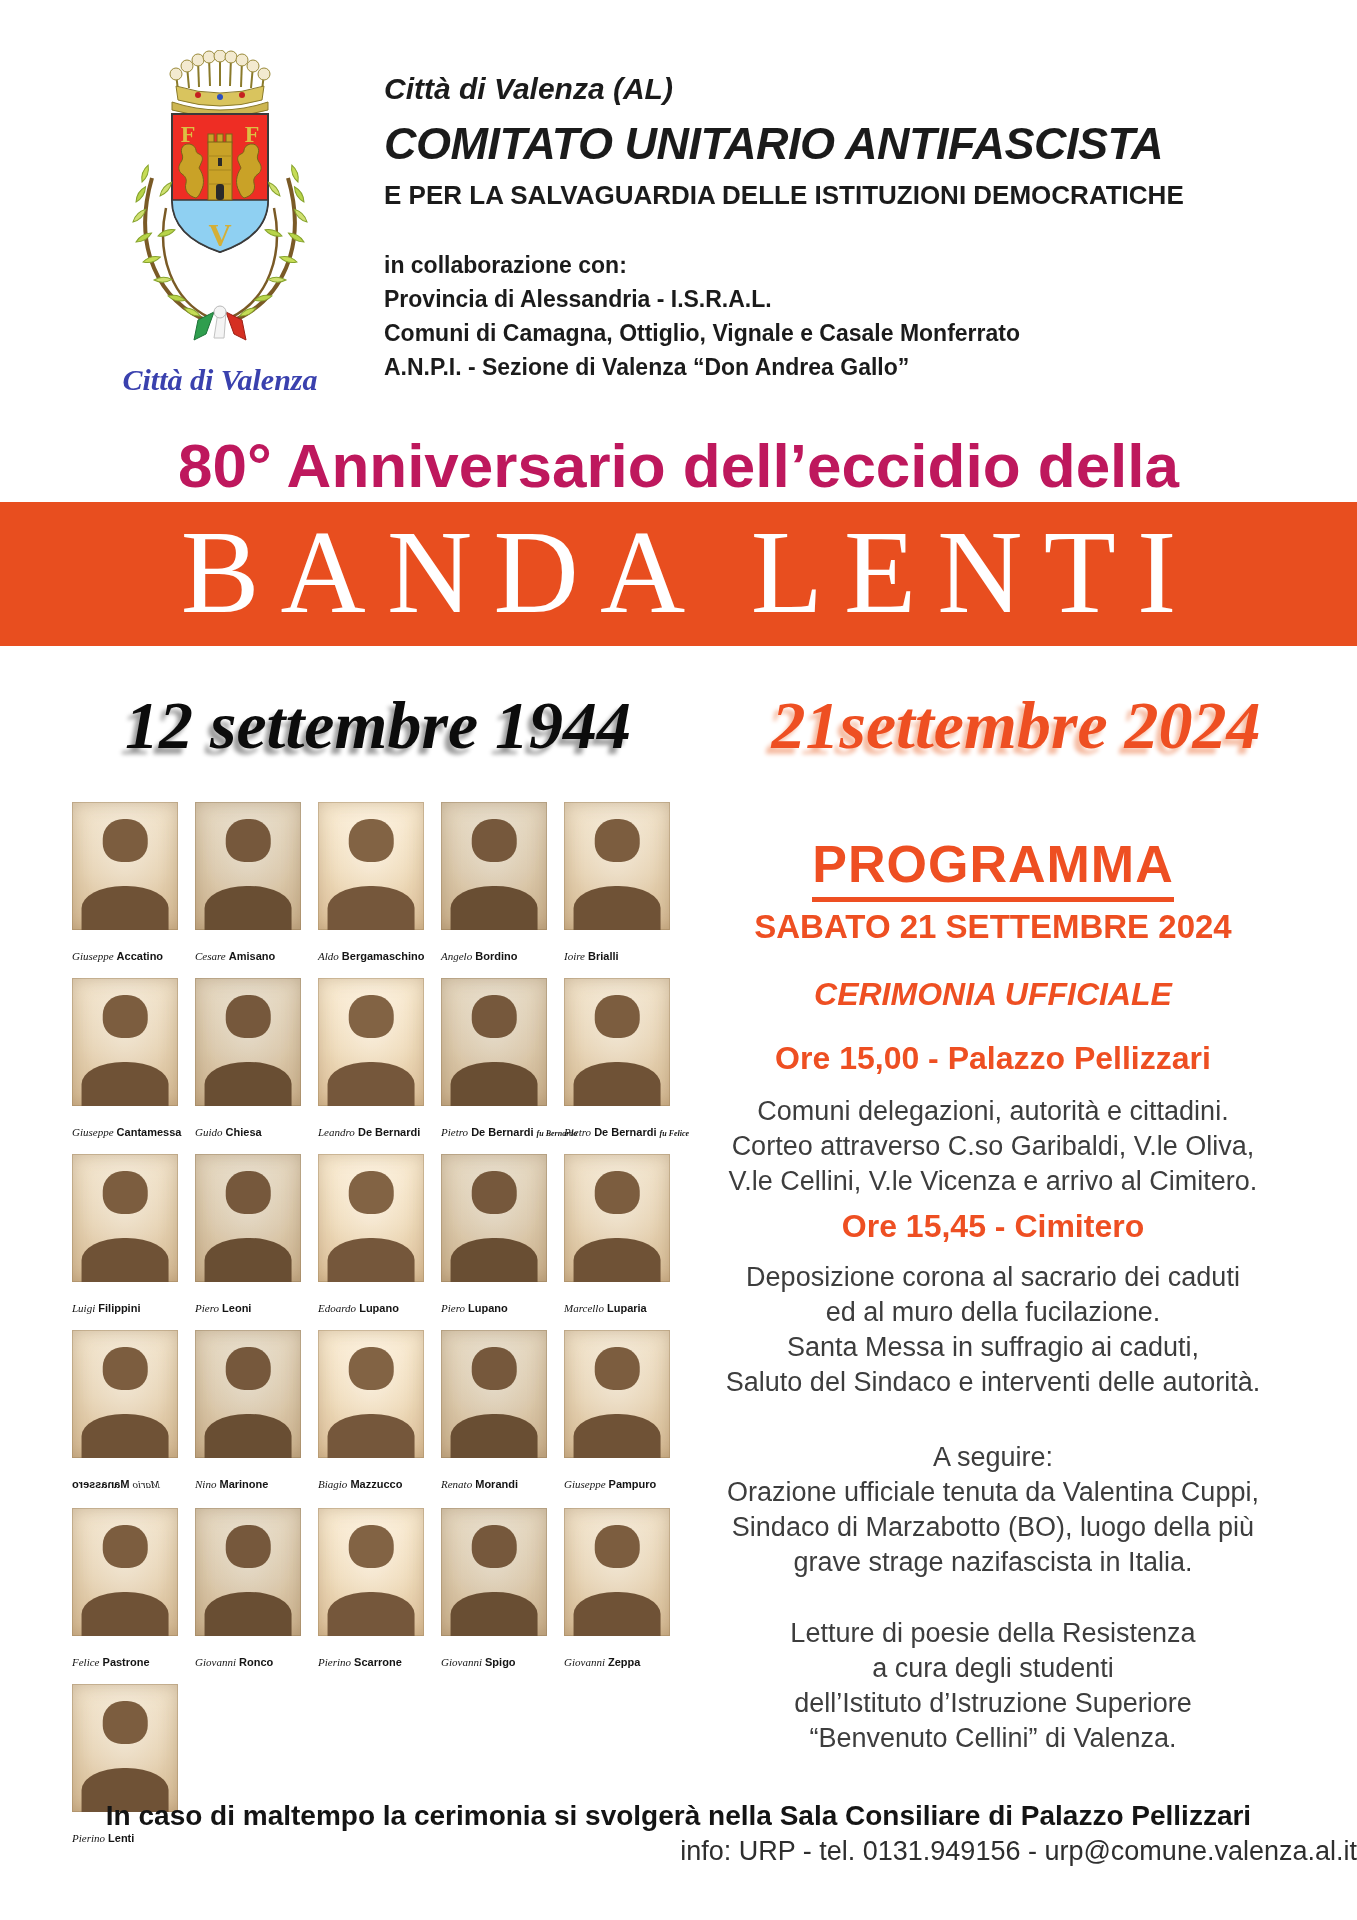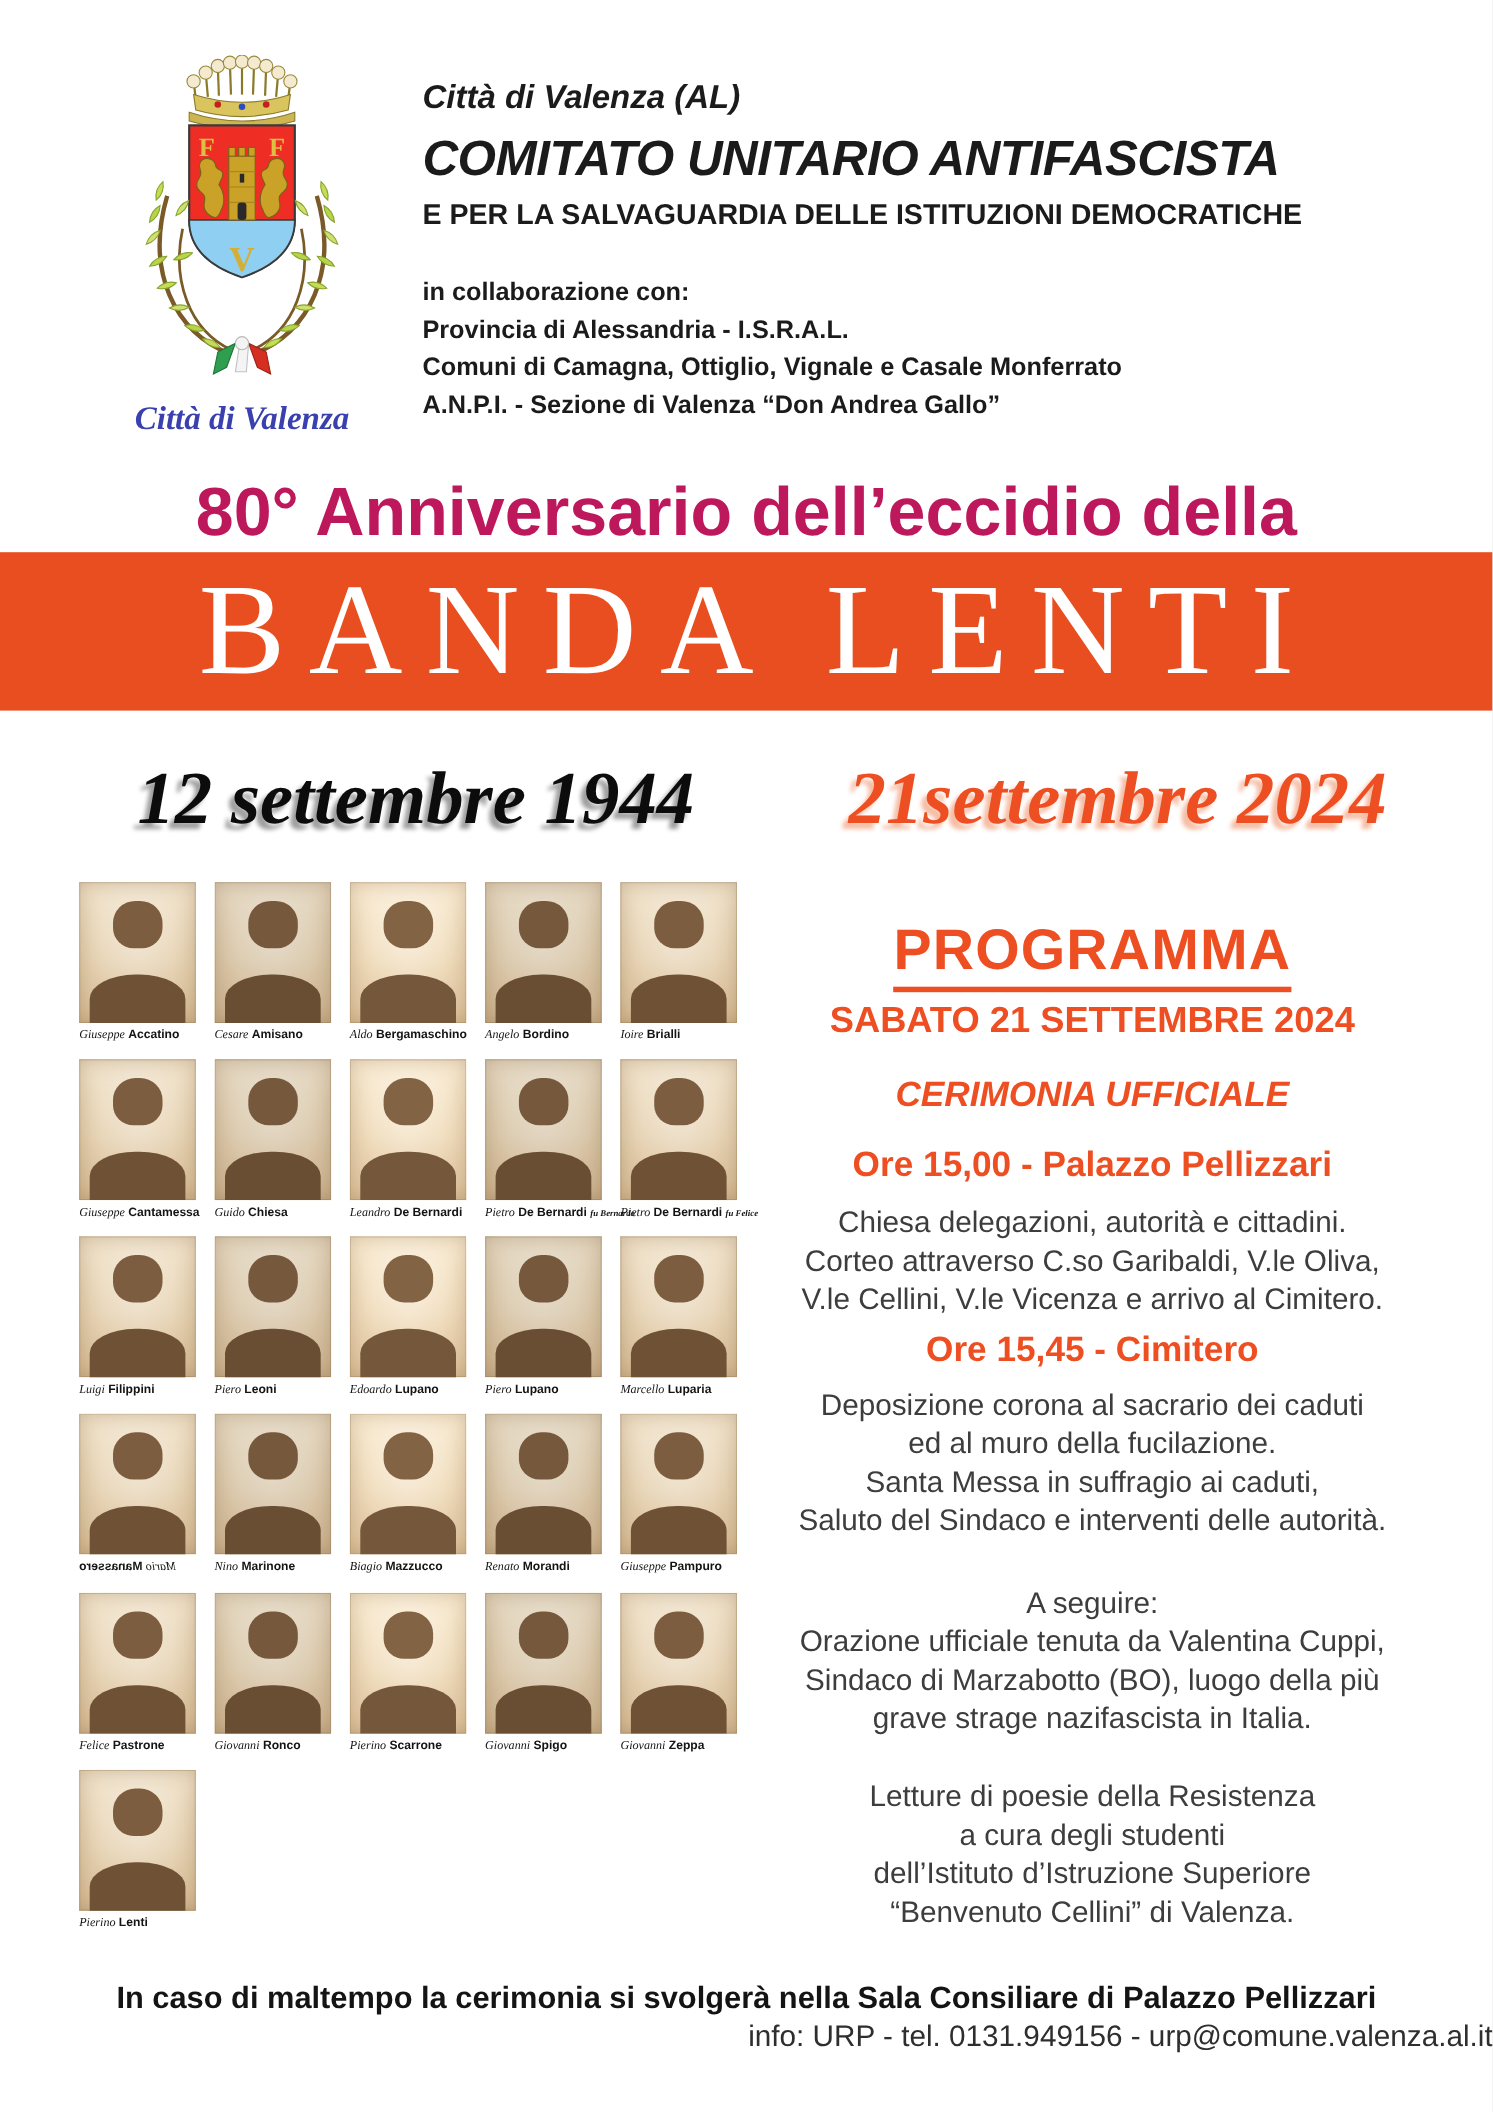--- a/index.html
+++ b/index.html
@@ -37,21 +37,21 @@
   .photo{width:106px;height:128px;position:relative;overflow:hidden;
     background:radial-gradient(ellipse at 50% 38%,rgba(255,255,255,.40),rgba(255,255,255,0) 62%),
                linear-gradient(180deg,#f2e4cc 0%,#e6d2b2 55%,#d8bd97 100%);
     box-shadow:inset 0 0 0 1px rgba(150,120,80,.35),inset 0 0 18px rgba(120,85,45,.35);}
   .photo::before{content:"";position:absolute;left:50%;top:13%;width:42%;height:34%;
     transform:translateX(-50%);background:#7c5d3f;border-radius:46% 46% 42% 42%;}
   .photo::after{content:"";position:absolute;left:50%;bottom:-2%;width:82%;height:36%;
     transform:translateX(-50%);background:#6f5236;border-radius:48% 48% 0 0;}
   .cell:nth-child(2n) .photo{filter:brightness(.95);}
   .cell:nth-child(3n) .photo{filter:brightness(1.05) contrast(.97);}
-  .plabel{font-size:11px;margin-top:5px;color:#141414;white-space:nowrap;}
+  .plabel{font-size:11px;margin-top:20px;color:#141414;white-space:nowrap;}
   .pfirst{font-family:"Liberation Serif",serif;font-style:italic;}
   .plast{font-weight:bold;}
   .psuffix{font-family:"Liberation Serif",serif;font-style:italic;font-size:8px;font-weight:bold;}
   .mirrored{display:inline-block;transform:scaleX(-1);}
 
   
   .program{position:absolute;left:684px;top:0;width:610px;text-align:center;}
   .prog-block{position:absolute;left:4px;width:610px;}
   .accent{color:#ee4f22;}
   .prog-title-wrap{top:834px;}
@@ -311,21 +311,21 @@
     </div>
 
   <section class="program">
     <div class="prog-block prog-title-wrap">
       <span class="prog-title accent">PROGRAMMA</span>
     </div>
     <div class="prog-block prog-date accent">SABATO 21 SETTEMBRE 2024</div>
     <div class="prog-block prog-cerimonia accent">CERIMONIA UFFICIALE</div>
     <div class="prog-block prog-ore ore1 accent">Ore 15,00 - Palazzo Pellizzari</div>
     <div class="prog-block plines lines1">
-        <div class="pline">Chiesa delegazioni, autorità e cittadini.</div>
+        <div class="pline">Comuni delegazioni, autorità e cittadini.</div>
         <div class="pline">Corteo attraverso C.so Garibaldi, V.le Oliva,</div>
         <div class="pline">V.le Cellini, V.le Vicenza e arrivo al Cimitero.</div>
       </div>
     <div class="prog-block prog-ore ore2 accent">Ore 15,45 - Cimitero</div>
     <div class="prog-block plines lines2">
         <div class="pline">Deposizione corona al sacrario dei caduti</div>
         <div class="pline">ed al muro della fucilazione.</div>
         <div class="pline">Santa Messa in suffragio ai caduti,</div>
         <div class="pline">Saluto del Sindaco e interventi delle autorità.</div>
       </div>

